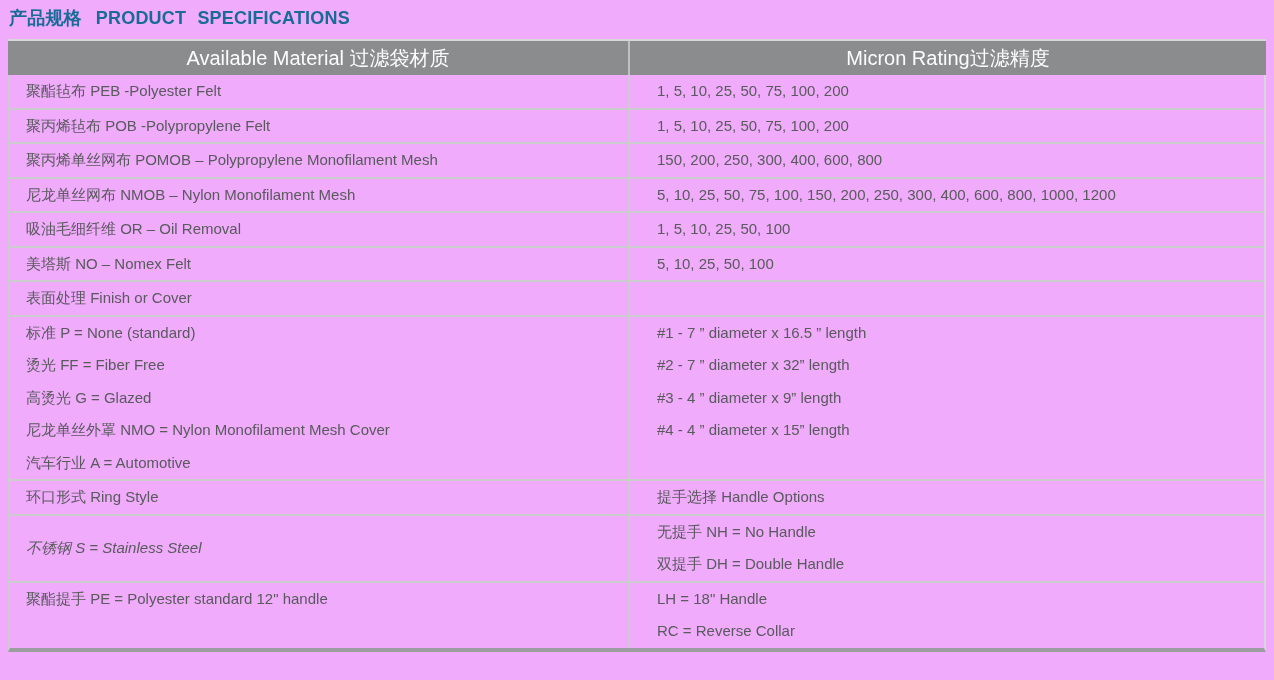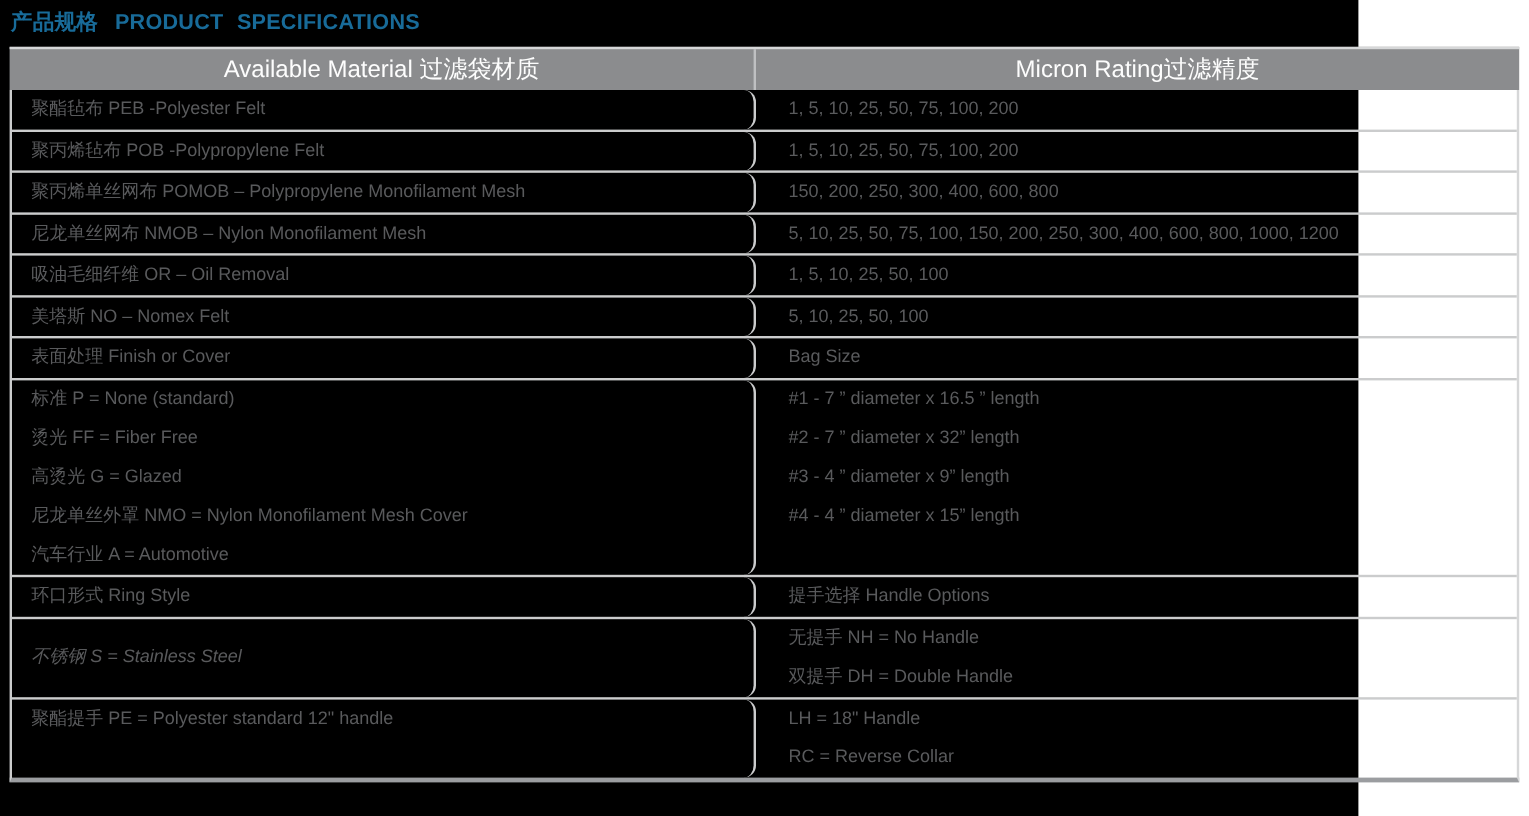--- a/index.html
+++ b/index.html
@@ -4,24 +4,24 @@
 <style>
   * { margin: 0; padding: 0; box-sizing: border-box; }
   html, body { background: #ffffff; }
   body {
     width: 1274px;
     height: 680px;
     font-family: "Liberation Sans", "DejaVu Sans", sans-serif;
     overflow: hidden;
   }
   .page {
-    width: 1132px;
+    width: 1274px;
     height: 680px;
     padding: 4px 8px 0 8px;
-    background: #000000;
+    background: #f0abfc;
   }
   .page-title {
     font-size: 18px;
     font-weight: 700;
     color: #186b99;
     letter-spacing: 0.2px;
     margin: 2px 0 9px 1px;
     white-space: nowrap;
   }
   .page-title .title-en { margin-left: 14px; word-spacing: 6px; }
@@ -50,21 +50,20 @@
   }
   .tr {
     display: flex;
     border-bottom: 2px solid #cbcccd;
   }
   .tr:last-child { border-bottom: none; }
   .td {
     display: flex;
     flex-direction: column;
     justify-content: flex-start;
-    border-radius: 10px;
   }
   .td.left {
     width: 620px;
     border-right: 2px solid #cbcccd;
     padding-left: 16px;
   }
   .td.right {
     flex: 1;
     padding-left: 27px;
   }
@@ -139,23 +138,20 @@
             <div class="cell-line">美塔斯 NO – Nomex Felt</div>
           </div>
           <div class="td right">
             <div class="cell-line">5, 10, 25, 50, 100</div>
           </div>
         </div>
         <div class="tr">
           <div class="td left">
             <div class="cell-line">表面处理 Finish or Cover</div>
           </div>
-          <div class="td right">
-            <div class="cell-line">Bag Size</div>
-          </div>
         </div>
         <div class="tr">
           <div class="td left">
             <div class="cell-line">标准 P = None (standard)</div>
             <div class="cell-line">烫光 FF = Fiber Free</div>
             <div class="cell-line">高烫光 G = Glazed</div>
             <div class="cell-line">尼龙单丝外罩 NMO = Nylon Monofilament Mesh Cover</div>
             <div class="cell-line">汽车行业 A = Automotive</div>
           </div>
           <div class="td right">

